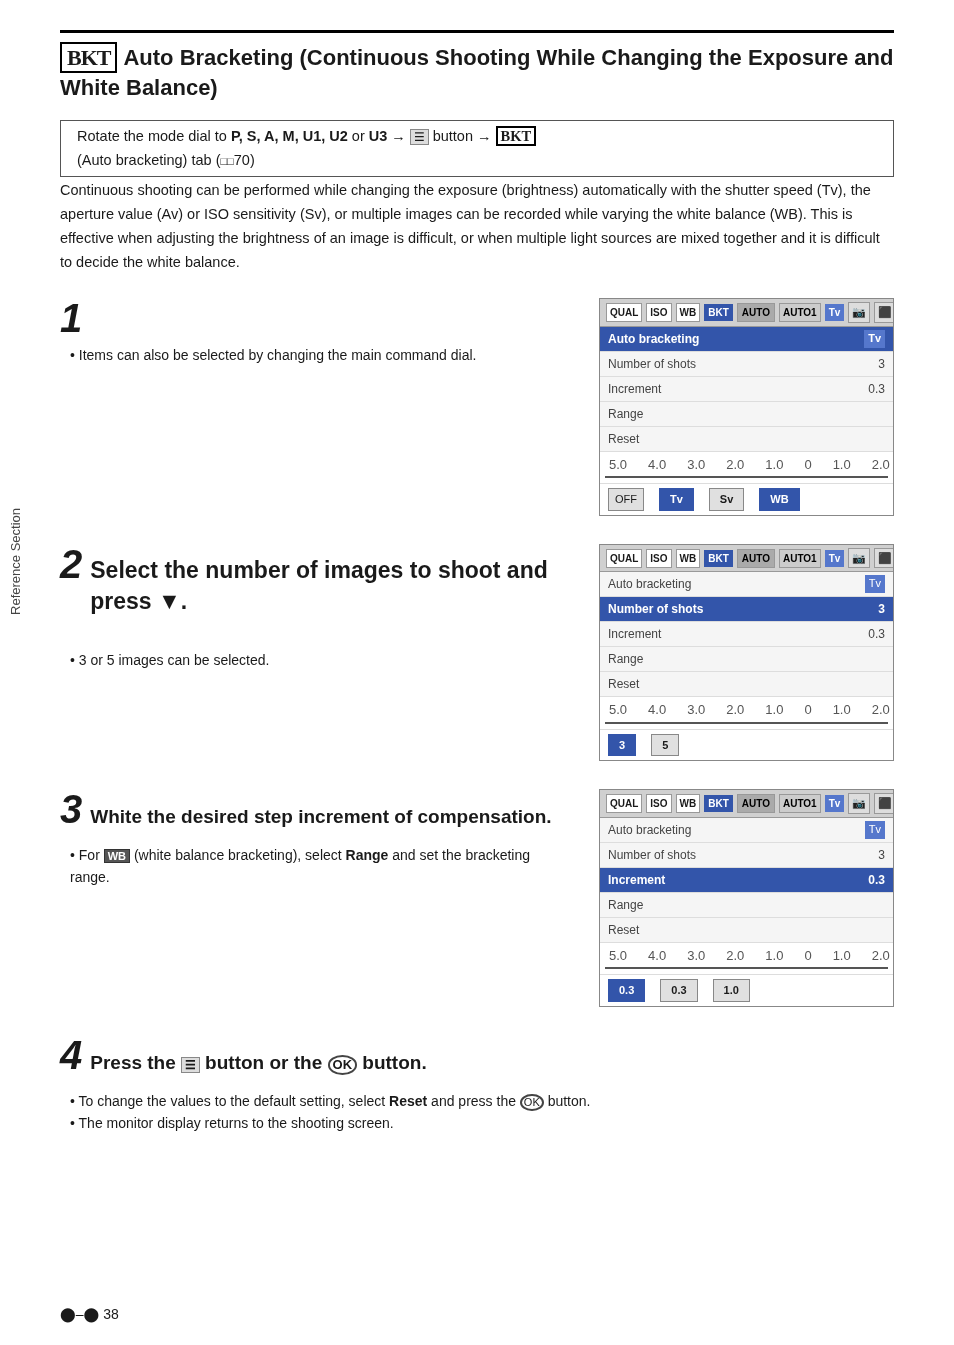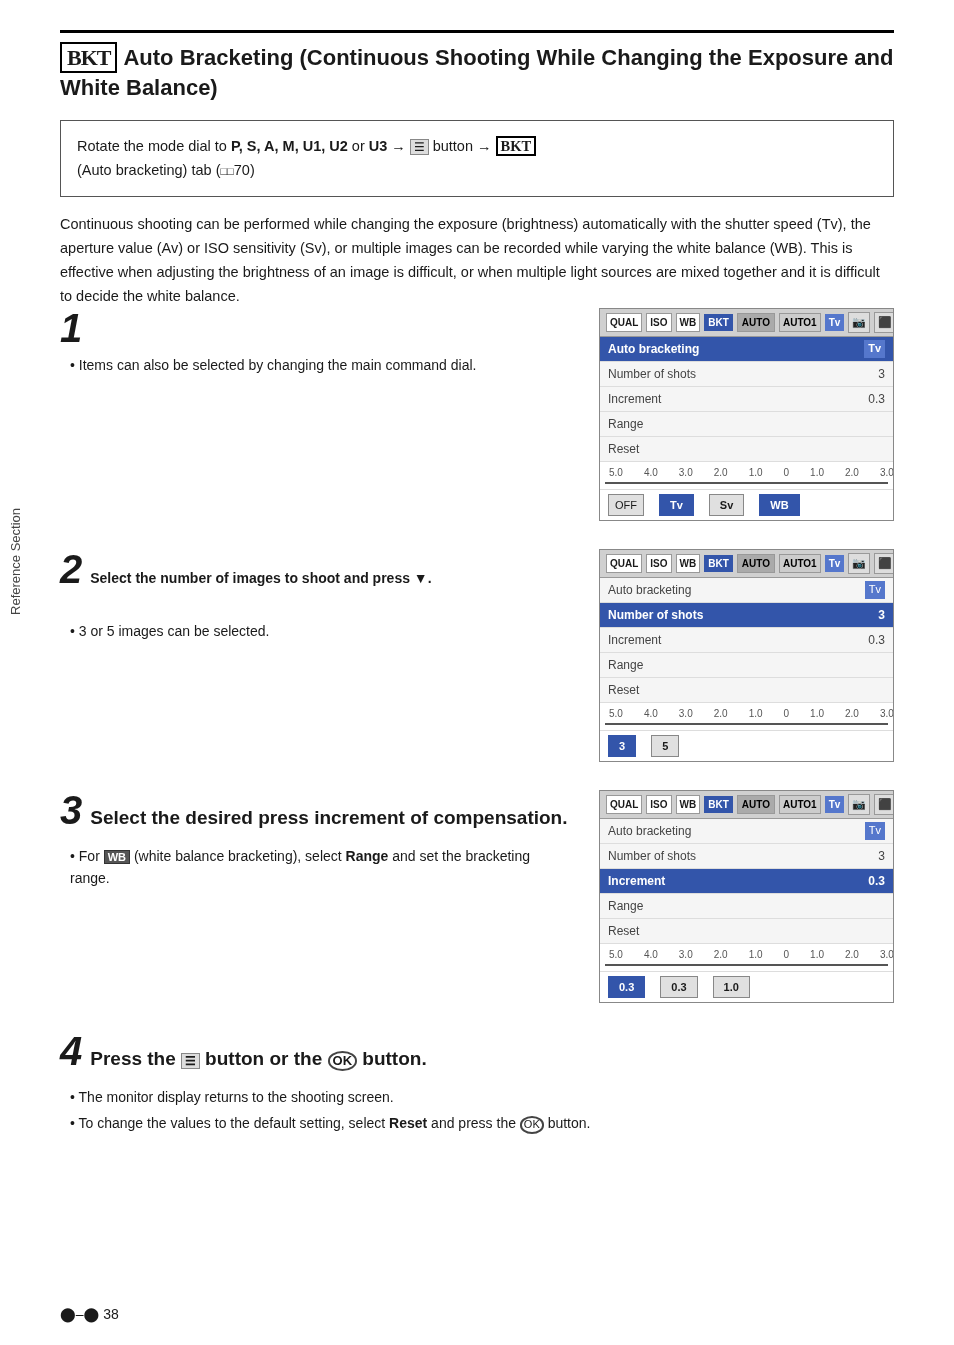--- a/index.html
+++ b/index.html
@@ -29,30 +29,31 @@
       font-size: 24px;
       border: 2px solid #000;
       padding: 1px 4px;
       margin-right: 4px;
       font-weight: bold;
     }
 
     
     .instruction-box {
       border: 1px solid #555;
-      padding: 14px 16px;
-      margin-bottom: 16px;
+      padding: 4px 16px;
+      margin-bottom: 2px;
       font-size: 14.5px;
       line-height: 1.6;
     }
 
     
     .intro-text {
       font-size: 14.5px;
       line-height: 1.65;
+      margin-bottom: 24px;
     }
 
     
     .steps-container {
       display: flex;
       flex-direction: column;
       gap: 0px;
     }
 
     .step-row {
@@ -217,21 +218,21 @@
       bottom: 20px;
       left: 60px;
       font-size: 14px;
       display: flex;
       align-items: center;
       gap: 4px;
     }
     .scale-labels {
       display: flex;
       justify-content: space-between;
-      font-size: 10px;
+      font-size: 13px;
       color: #555;
       padding: 0 4px;
       gap: 21px;
     }
 
     .step-header-row {
       display: flex;
       align-items: baseline;
       gap: 0px;
     }
@@ -332,21 +333,21 @@
         </div>
       </div>
     </div>
   </div>
 
   <div class="step-row">
     <div class="step-left">
       <div class="step-header-row">
         <span class="step-num-big">2</span>
         <div class="step-text-block">
-          <div class="step-title" style="font-size:14px;">
+          <div class="step-title" style="font-size:23px;">
             Select the number of images to shoot and press ▼.
           </div>
         </div>
       </div>
       <ul class="step-bullets" style="margin-top:24px;">
         <li>3 or 5 images can be selected.</li>
       </ul>
     </div>
     <div class="step-right">
       <div class="camera-panel">
@@ -404,21 +405,21 @@
       </div>
     </div>
   </div>
 
   <div class="step-row">
     <div class="step-left">
       <div class="step-header-row">
         <span class="step-num-big">3</span>
         <div class="step-text-block">
           <div class="step-title" style="font-size:19px;">
-            Select the desired press increment of compensation.
+            White the desired step increment of compensation.
           </div>
         </div>
       </div>
       <ul class="step-bullets" style="margin-top:6px;">
         <li>For <strong style="border:1px solid #333;padding:0 3px;background:#555;color:#fff;font-size:11px;">WB</strong> (white balance bracketing), select <strong>Range</strong> and set the bracketing range.</li>
       </ul>
     </div>
     <div class="step-right">
       <div class="camera-panel">
         <div class="camera-top-bar">
@@ -483,22 +484,22 @@
   <div class="step4-left">
     <div class="step-header-row">
       <span class="step-num-big">4</span>
       <div class="step-text-block">
         <div class="step-title" style="font-size:19px;">
           Press the <span style="font-size:12px;background:#ddd;border:1px solid #888;padding:0 3px;">☰</span> button or the <span style="font-size:13px;border:2px solid #444;border-radius:50%;padding:0 3px;display:inline-block;line-height:1.2;">OK</span> button.
         </div>
       </div>
     </div>
     <ul class="step-bullets" style="margin-top:6px;">
+      <li style="margin-top:4px;">To change the values to the default setting, select <strong>Reset</strong> and press the <span style="font-size:11px;border:2px solid #444;border-radius:50%;padding:0 2px;display:inline-block;line-height:1.2;">OK</span> button.</li>
       <li>The monitor display returns to the shooting screen.</li>
-      <li style="margin-top:4px;">To change the values to the default setting, select <strong>Reset</strong> and press the <span style="font-size:11px;border:2px solid #444;border-radius:50%;padding:0 2px;display:inline-block;line-height:1.2;">OK</span> button.</li>
     </ul>
   </div>
 </div>
 
 <div class="page-footer">
   <span style="font-size:14px;">⬤–⬤</span>
     <span>38</span>
 </div>
 
 </body></html>

